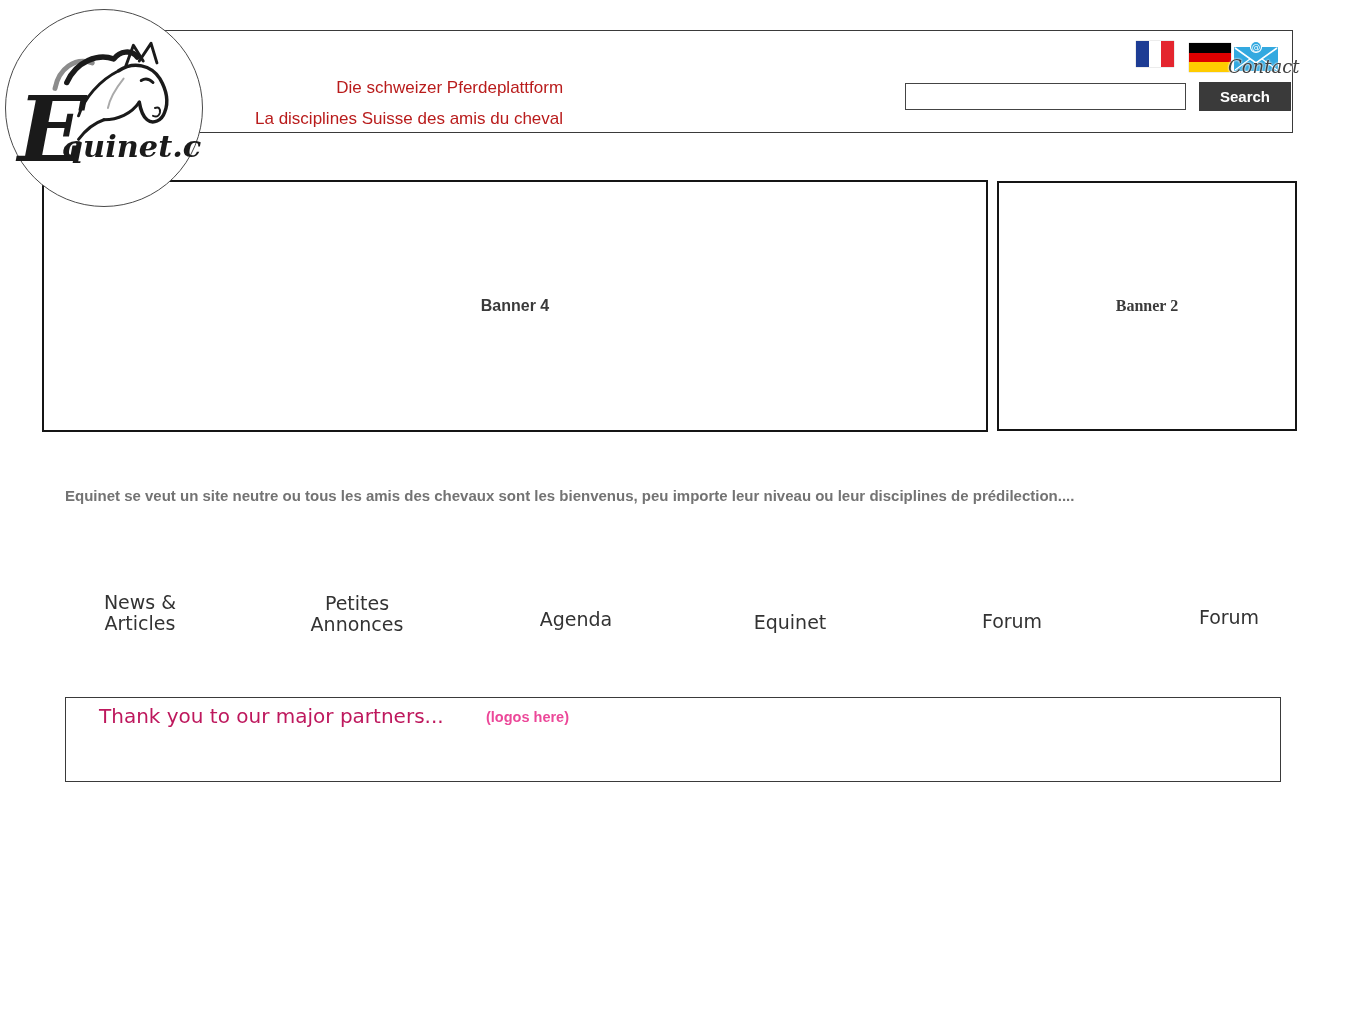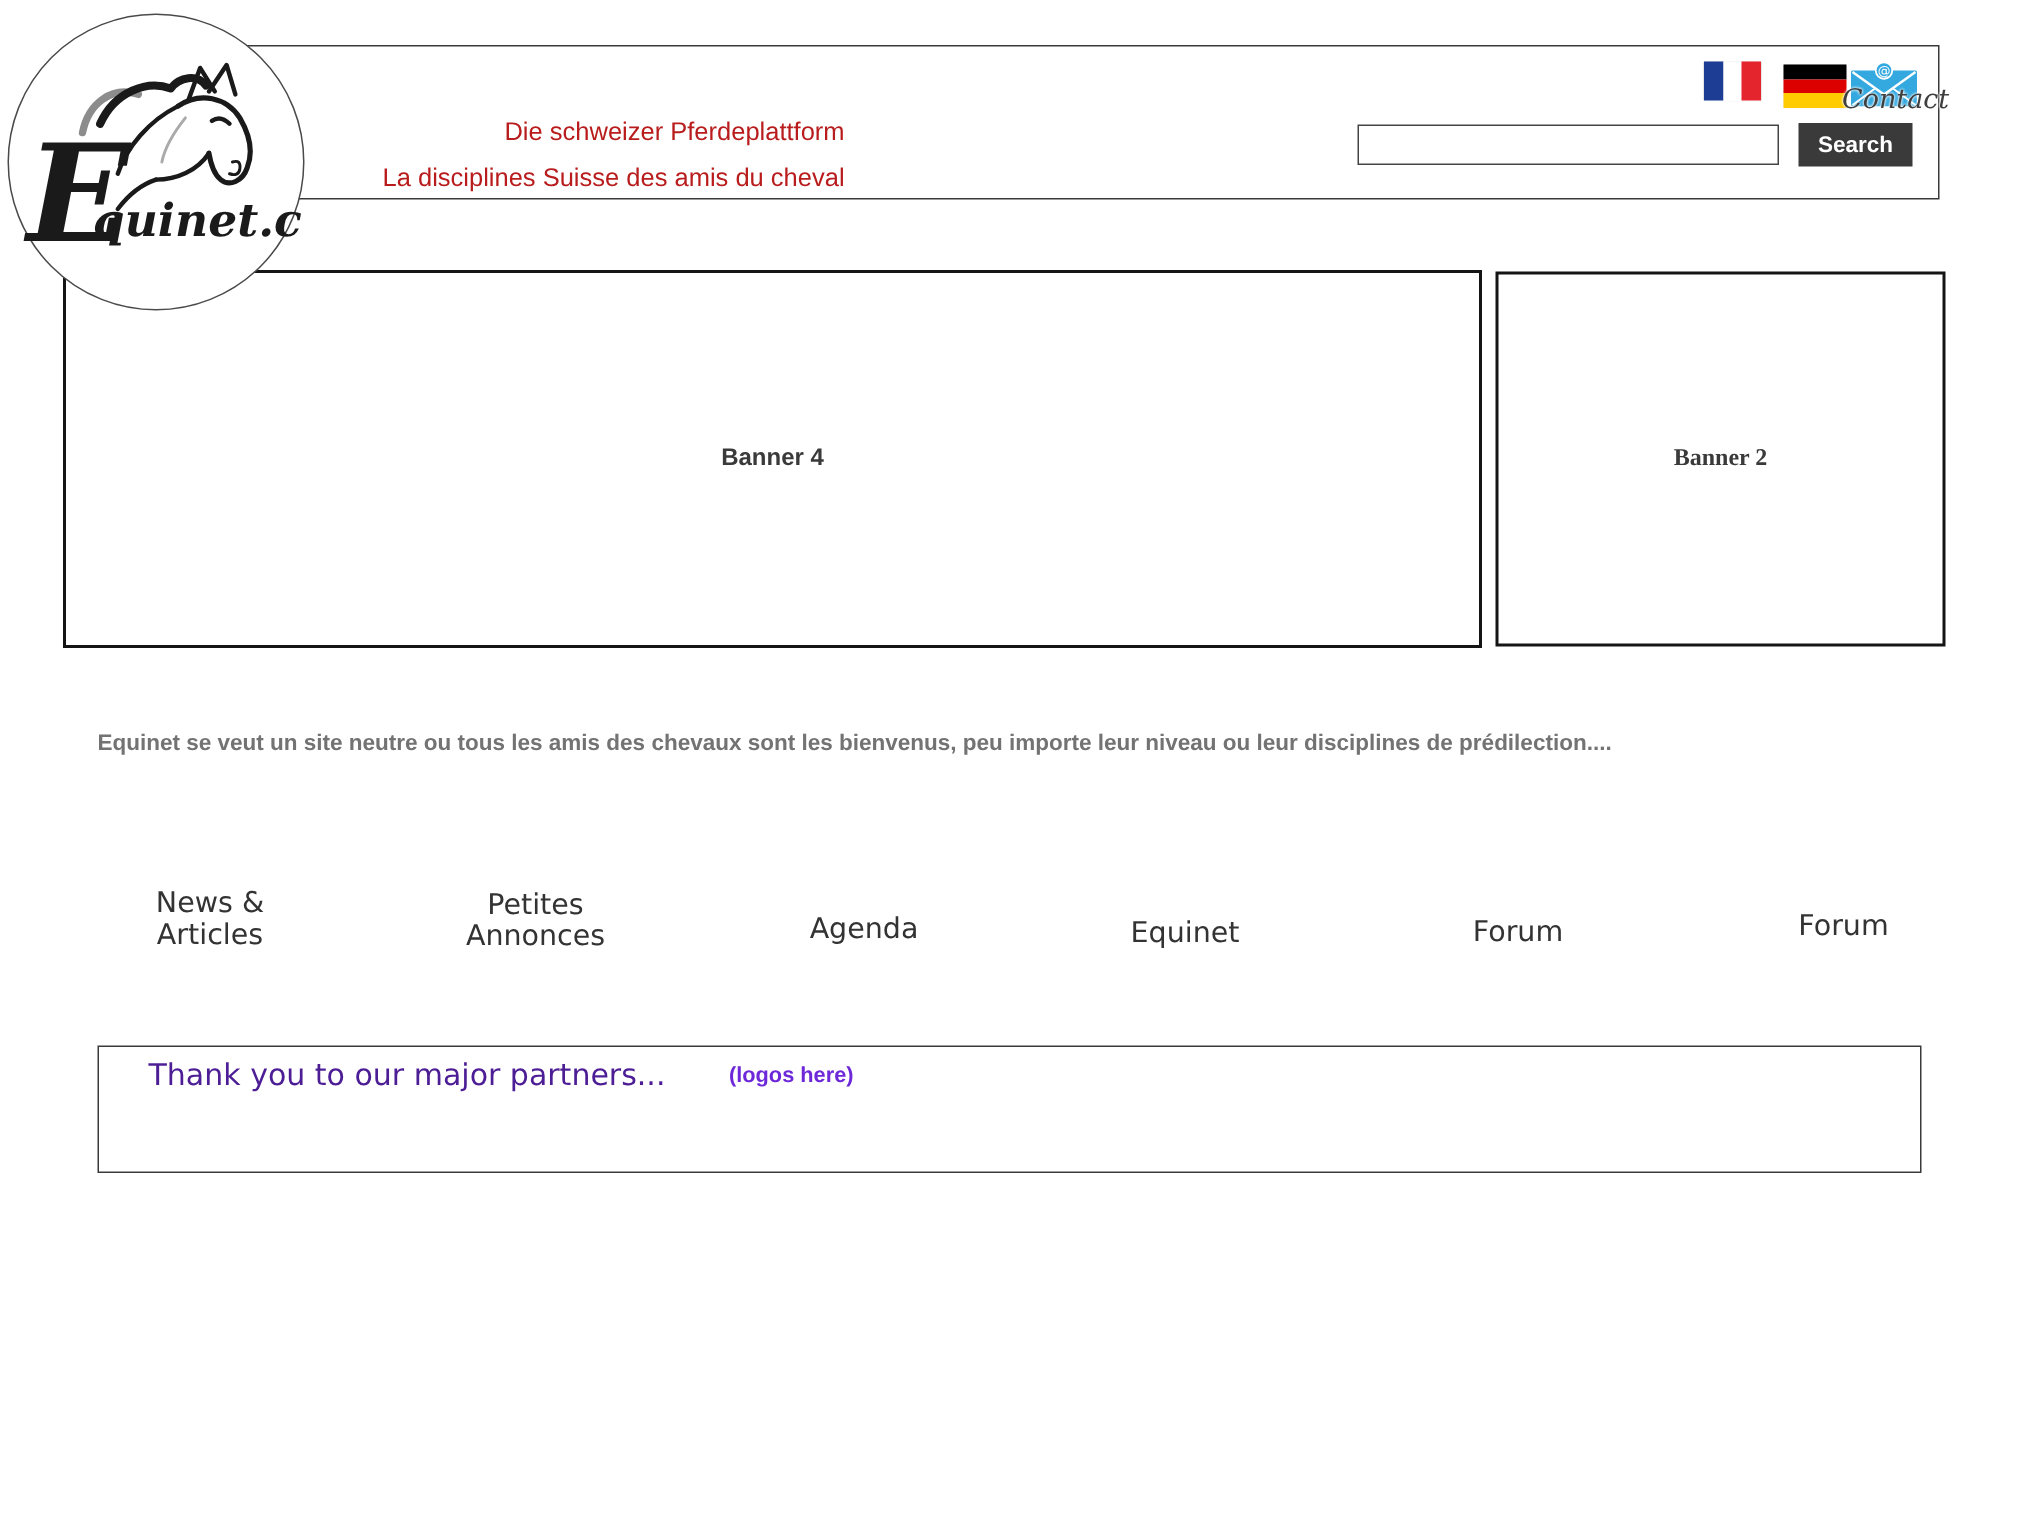--- a/index.html
+++ b/index.html
@@ -27,21 +27,21 @@
   .flag-de .b3{flex:1;background:#ffcc00;}
   .contact-wrap{position:absolute;left:1234px;top:41px;width:46px;height:34px;z-index:3;cursor:pointer;}
   .contact-label{position:absolute;left:-6px;top:15px;font-family:"DejaVu Serif",serif;
                  font-style:italic;font-size:18px;color:#3f3f3f;z-index:4;
                  text-shadow:0 0 2px #fff,0 0 2px #fff;}
 
   
   .search-input{position:absolute;left:905px;top:83px;width:281px;height:27px;z-index:3;
                 border:1px solid #444;box-sizing:border-box;font-size:14px;padding:0 6px;
                 font-family:"Liberation Sans",sans-serif;background:#fff;}
-  .search-btn{position:absolute;left:1199px;top:82px;width:76px;height:29px;z-index:3;
+  .search-btn{position:absolute;left:1199px;top:82px;width:92px;height:29px;z-index:3;
               background:#3a3a3a;color:#fff;font-weight:bold;font-size:15px;border:none;
               font-family:"Liberation Sans",sans-serif;cursor:pointer;}
 
   
   .banner{position:absolute;border:2px solid #151515;background:#fff;display:flex;
           align-items:center;justify-content:center;font-weight:bold;font-size:16px;
           color:#3a3a3a;box-sizing:border-box;}
   .banner1{left:42px;top:180px;width:946px;height:252px;}
   .banner2{left:997px;top:181px;width:300px;height:250px;font-family:Liberation Serif, serif;}
 
@@ -56,23 +56,23 @@
   .n2{left:247px;top:593px;}
   .n3{left:466px;top:609px;}
   .n4{left:680px;top:612px;}
   .n5{left:902px;top:611px;}
   .n6{left:1119px;top:607px;}
 
   
   .partners-box{position:absolute;left:65px;top:697px;width:1216px;height:85px;
                 border:1.5px solid #3a3a3a;box-sizing:border-box;background:#fff;}
   .partners-title{position:absolute;left:33px;top:6px;font-family:"DejaVu Sans",sans-serif;
-                  font-size:20px;color:#4c1d95;}
+                  font-size:20px;color:#be185d;}
   .partners-logos{position:absolute;left:420px;top:11px;font-weight:bold;font-size:14.5px;
-                  color:#6d28d9;font-family:"Liberation Sans",sans-serif;}
+                  color:#ec4899;font-family:"Liberation Sans",sans-serif;}
 </style>
 </head>
 <body>
 
 <div class="page">
 
   <div class="header-box"></div>
 
   <div class="logo-circle">
     <svg viewBox="0 0 200 200">

